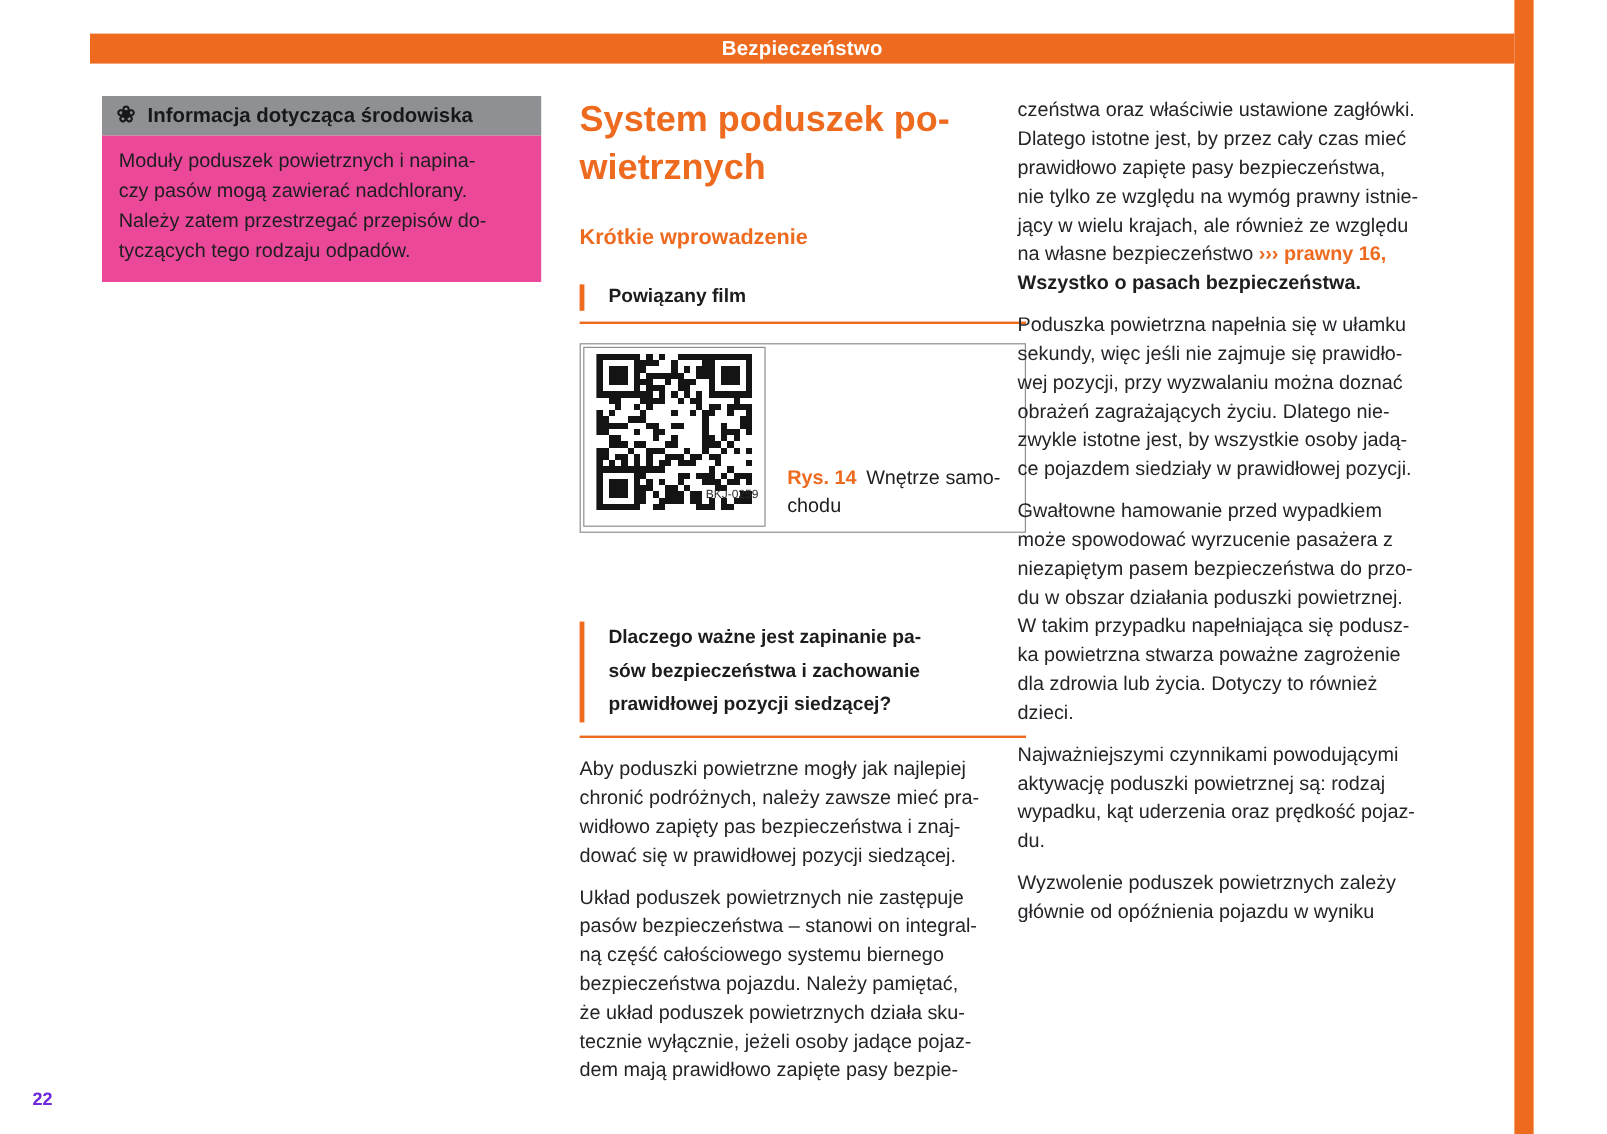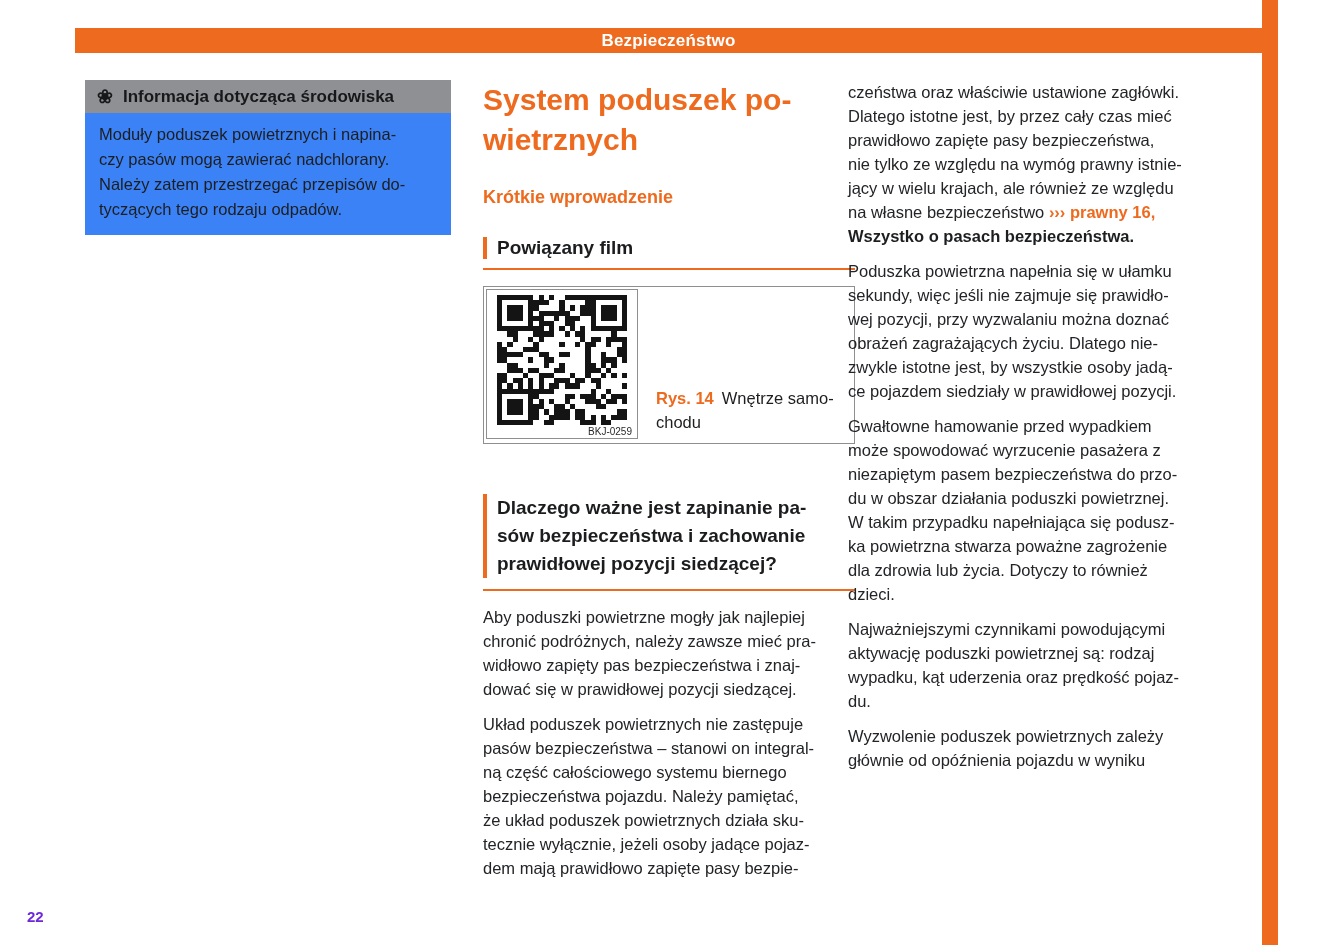--- a/index.html
+++ b/index.html
@@ -18,52 +18,52 @@
     background:var(--accent);
   }
   
   .env-box{ position:absolute; left:85px; top:80px; width:366px; }
   .env-head{
     background:#8e9093; height:33px; display:flex; align-items:center; gap:10px;
     padding:0 12px; font-weight:bold; font-size:17px; color:#17181a;
   }
   .env-icon{ font-size:19px; line-height:1; }
   .env-body{
-    background:#3b82f6; padding:9px 14px 13px; font-size:16.5px; line-height:25px;
+    background:#ec4899; padding:9px 14px 13px; font-size:16.5px; line-height:25px;
     white-space:pre-line; color:#1d1e20;
   }
   
   .col{ position:absolute; top:80px; }
   .col-mid{ left:483px; width:372px; }
   .col-right{ left:848px; width:372px; }
 
   .doc-title{
     margin:0; color:var(--accent); font-size:30px; font-weight:bold;
     line-height:40px; white-space:pre-line;
   }
   .doc-subtitle{ margin:27px 0 0; color:var(--accent); font-size:18px; font-weight:bold; }
 
   .sec-head{ margin-top:29px; border-bottom:2px solid var(--accent); padding-bottom:9px; }
   .sec-head-inner{
-    border-left:4px solid var(--accent); padding-left:10px; font-size:19px;
+    border-left:4px solid var(--accent); padding-left:20px; font-size:16px;
     font-weight:bold; line-height:22px; white-space:pre-line; color:#1b1c1e;
   }
-  .q-head{ margin-top:50px; padding-bottom:11px; }
+  .q-head{ margin-top:74px; padding-bottom:11px; }
   .q-head .sec-head-inner{ line-height:28px; }
 
   .figure{
     margin:16px 0 0; position:relative; height:158px;
     border:1px solid #8f8f8f; box-sizing:border-box; background:#fff;
   }
   .qr-panel{
     position:absolute; left:2px; top:2px; width:152px; height:150px;
     border:1px solid #8f8f8f; box-sizing:border-box; background:#fff;
   }
   .qr-panel svg{ position:absolute; left:10px; top:5px; width:130px; height:130px; }
-  .qr-label{ position:absolute; right:5px; bottom:1px; font-size:10px; color:#2a2a2a;text-align:center; }
+  .qr-label{ position:absolute; right:5px; bottom:20px; font-size:10px; color:#2a2a2a;text-align:center; }
   .fig-caption{ position:absolute; left:172px; bottom:9px; right:8px; font-size:16.5px; line-height:24px; color:#1d1e20; }
   .fig-caption .rys{ color:var(--accent); font-weight:bold; margin-right:8px; }
   .fig-caption .cap-text{ white-space:pre-line; }
 
   .body-p{
     margin:11px 0 0; font-size:16.5px; line-height:24px; white-space:pre-line;
     color:#232427;
   }
   .mt14{ margin-top:14px; }
   .mt0{ margin-top:0; }

